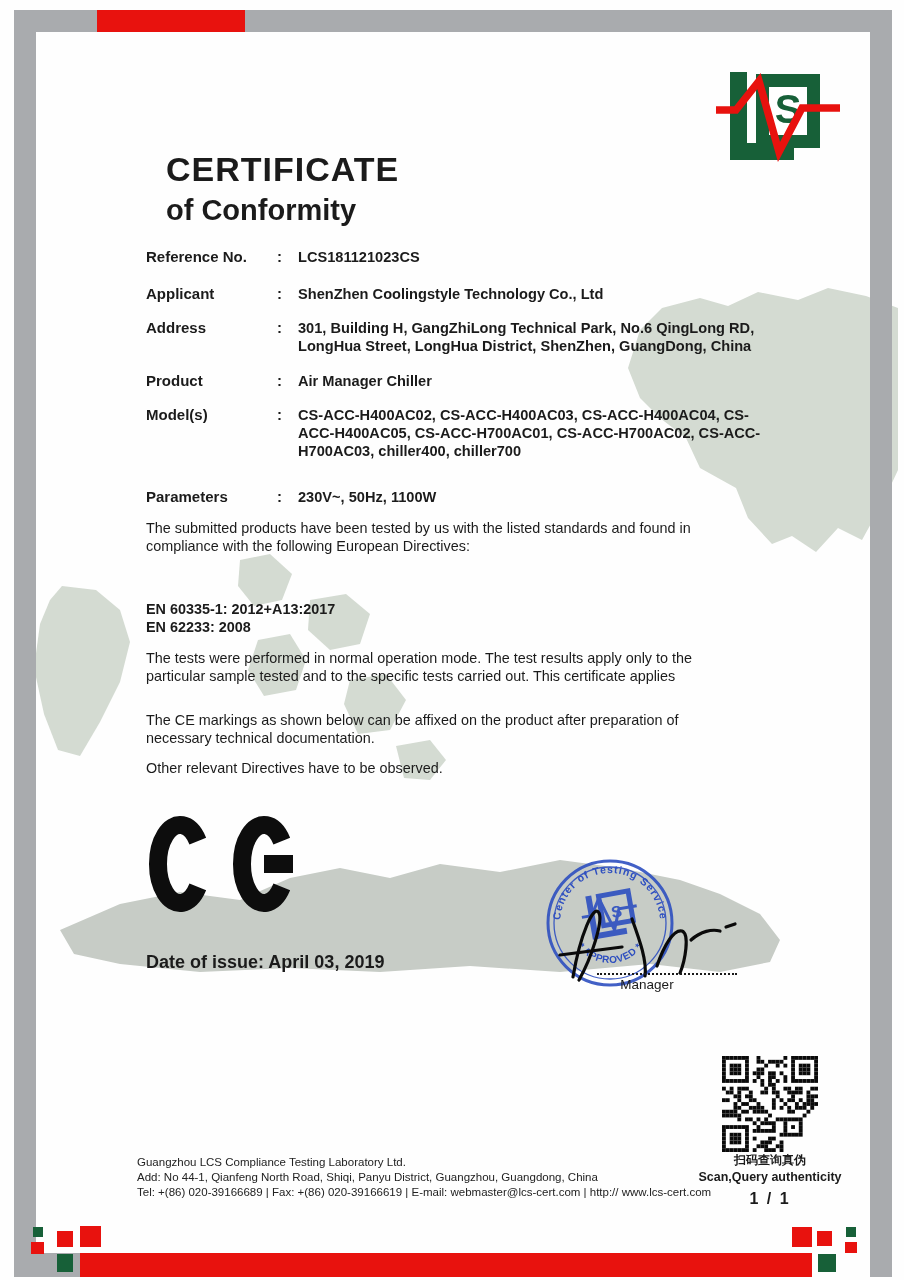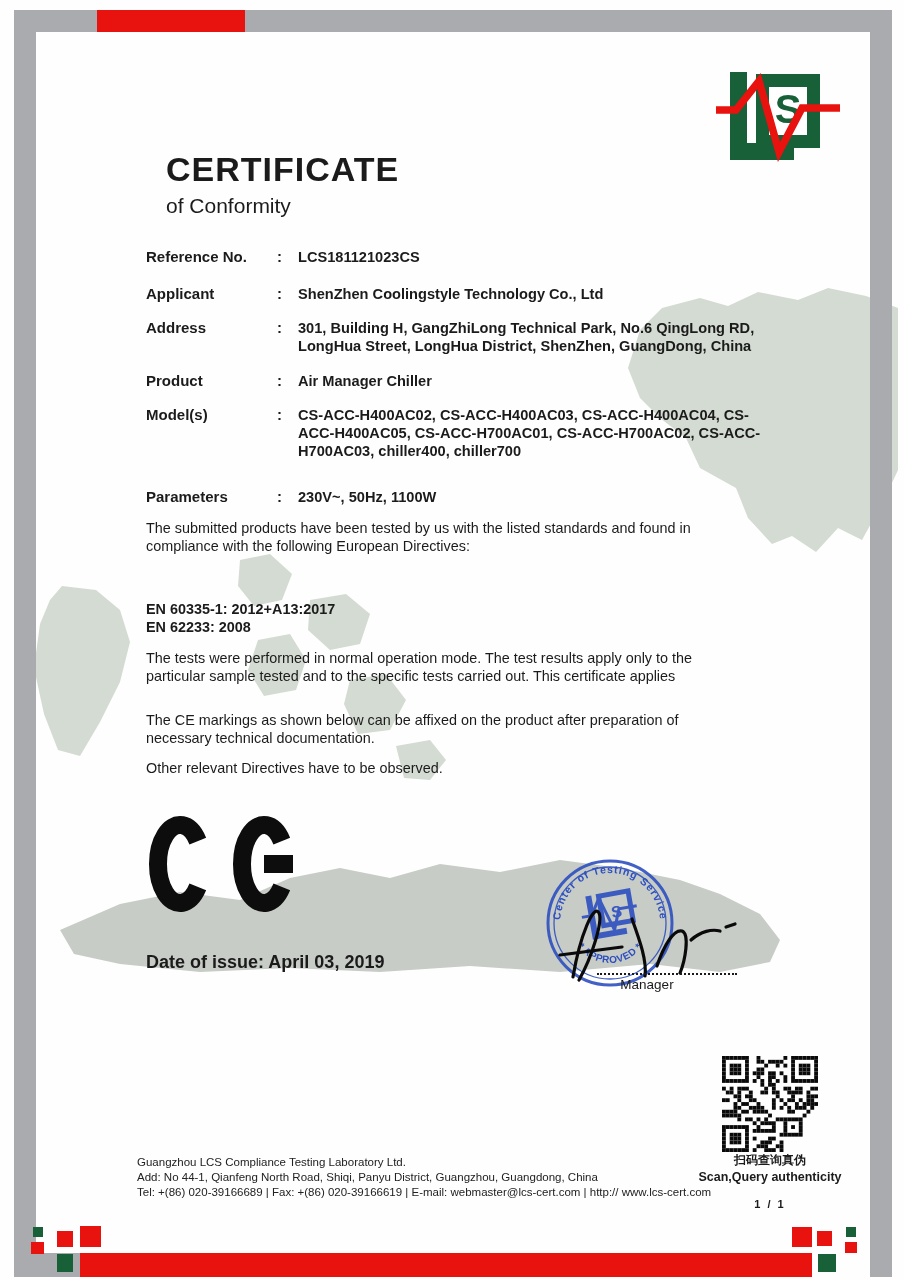--- a/index.html
+++ b/index.html
@@ -18,21 +18,21 @@
   .bar-bottom-grayL{position:absolute;left:14px;top:1253px;width:66px;height:24px;background:#a9abae;z-index:5;}
   .sq{position:absolute;z-index:7;}
   .sq.red{background:#e8120e;} .sq.green{background:#176038;}
 
   
   .watermark{position:absolute;left:0;top:0;z-index:1;pointer-events:none;}
 
   
   .z{z-index:10;}
   .title1{left:166px;top:150px;font-size:34px;font-weight:bold;letter-spacing:1px;}
-  .title2{left:166px;top:194px;font-size:21px;font-weight:normal;}
+  .title2{left:166px;top:194px;font-size:29px;font-weight:bold;}
   .frow{position:absolute;left:146px;width:660px;font-size:15px;z-index:10;}
   .frow .lbl{position:absolute;left:0;top:0;width:128px;font-weight:bold;}
   .frow .cl{position:absolute;left:131px;top:0;font-weight:bold;}
   .frow .val{position:absolute;left:152px;top:0;width:500px;font-weight:bold;font-size:14.6px;}
   .frow .val div{line-height:18px;}
   .para{position:absolute;left:146px;width:630px;font-size:14.4px;z-index:10;}
   .para div{line-height:17.5px;}
   .bold{font-weight:bold;}
   .date-issue{left:146px;top:952px;font-size:18px;font-weight:bold;z-index:10;}
 
@@ -41,21 +41,21 @@
   .sig-svg{left:548px;top:885px;z-index:31;}
   .dotline{left:597px;top:973px;width:140px;height:0;border-top:2px dotted #1a1a1a;z-index:31;}
   .manager{left:601px;top:977px;width:92px;text-align:center;font-size:13.5px;z-index:31;}
 
   
   .footer{left:137px;top:1155px;font-size:11.5px;line-height:15px;z-index:10;color:#222;}
   .qrblock{left:690px;top:1056px;width:160px;text-align:center;z-index:10;}
   .qrblock svg{margin:0 auto;}
   .qr-zh{font-size:12px;font-weight:bold;}
   .qr-en{font-size:12.5px;font-weight:bold;margin-top:1px;}
-  .pageno{font-size:11px;font-weight:bold;margin-top:14px;letter-spacing:2px;}
+  .pageno{font-size:16px;font-weight:bold;margin-top:6px;letter-spacing:2px;}
 </style>
 </head>
 <body>
 
 <div class="page">
 
   <svg class="watermark" width="904" height="1280" viewBox="0 0 904 1280">
     <g fill="#d4dbd2">
       <path d="M640,330 L662,308 700,298 728,306 758,292 798,300 828,288 866,296 898,308 898,470 884,500 862,540 838,528 816,552 792,536 772,544 748,518 736,488 700,468 686,438 660,418 640,398 628,368 Z"></path>
       <path d="M62,586 L96,590 120,610 130,642 120,682 100,722 80,756 58,750 44,714 34,668 40,624 50,600 Z"></path>

